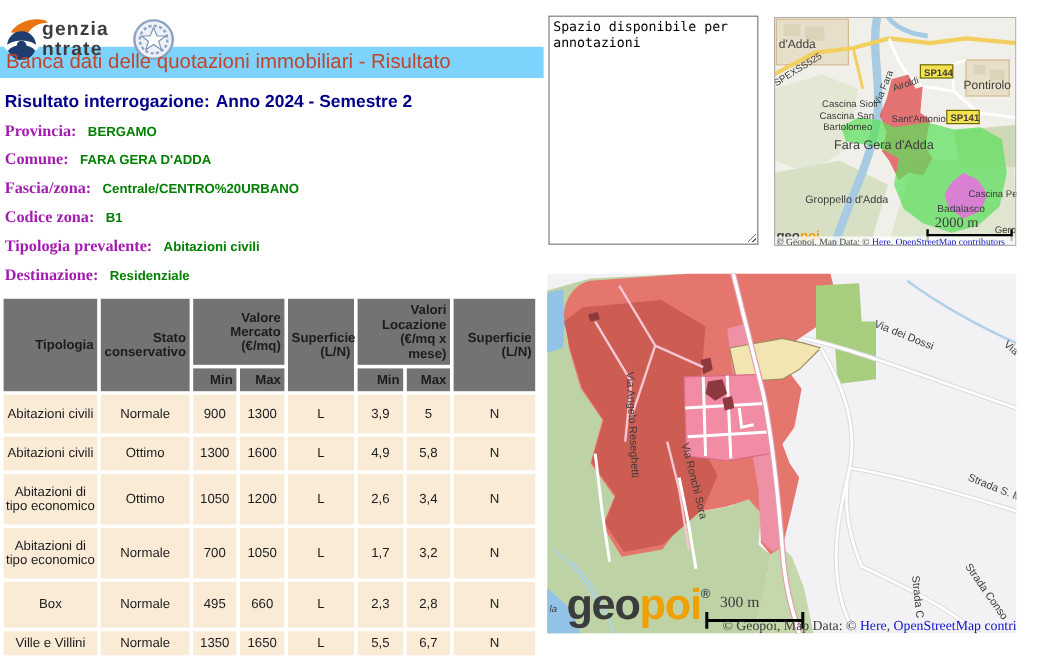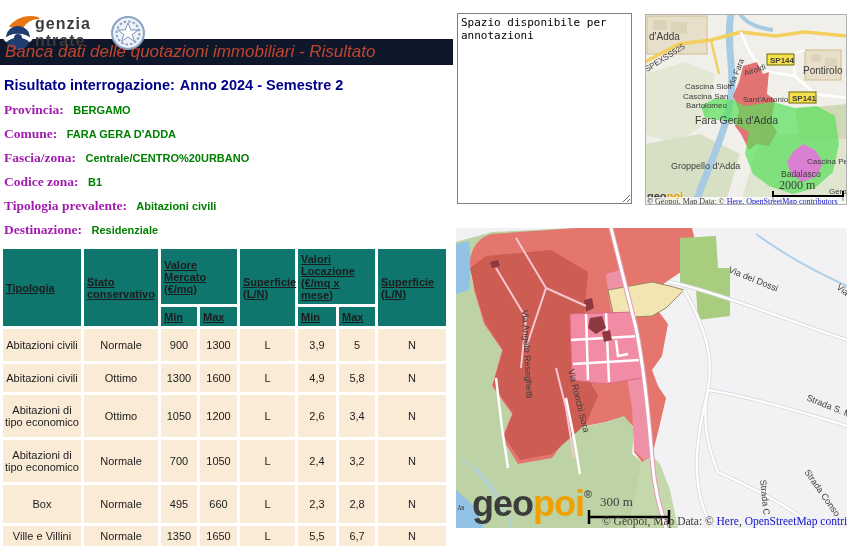--- a/index.html
+++ b/index.html
@@ -1,30 +1,30 @@
 <!DOCTYPE html>
 <html><head>
 <meta charset="utf-8">
 <style>
   html,body{margin:0;padding:0;background:#fff;}
   body{width:865px;height:551px;position:relative;overflow:hidden;
        font-family:"Liberation Sans",sans-serif;}
   .left-col{position:absolute;left:0;top:0;width:453px;}
   .logo-row{display:flex;align-items:flex-start;height:39px;padding:14px 0 0 2px;box-sizing:border-box;}
-  .banner{background:#0f172a;color:#c0452e;font-size:17px;line-height:26px;height:26px;padding-left:5px;font-style:italic;}
+  .banner{background:#7dd3fc;color:#c0452e;font-size:17px;line-height:26px;height:26px;padding-left:5px;}
   .result{padding:12px 0 0 4px;}
   .result-heading{font-size:14.5px;font-weight:bold;color:#00008b;margin-bottom:9px;}
   .result-heading .hv{margin-left:5px;}
   .field{margin-bottom:9px;line-height:14px;white-space:nowrap;}
   .field .lbl{font-family:"Liberation Serif",serif;font-weight:bold;font-size:13.5px;color:#a21caf;}
   .field .val{font-size:11px;font-weight:bold;color:#008000;margin-left:5px;}
   table.quotes{border-collapse:separate;border-spacing:3px;table-layout:fixed;width:449px;
                font-size:11px;margin-top:1px;}
-  table.quotes th{background:#0f766e;font-weight:bold;text-align:left;vertical-align:middle;
-                  padding:2px 3px;color:#1c1c1c;text-decoration:underline;}
+  table.quotes th{background:#737373;font-weight:bold;text-align:right;vertical-align:middle;
+                  padding:2px 3px;color:#1c1c1c;}
   table.quotes td{background:#faebd7;text-align:center;vertical-align:middle;padding:1px;color:#1c1c1c;}
   textarea.annot{position:absolute;left:457px;top:13px;width:175px;height:191px;box-sizing:border-box;
                  font-family:"DejaVu Sans Mono",monospace;font-size:11px;line-height:13px;
                  padding:2px 3px;border:1px solid #7f7f7f;resize:both;color:#000;background:#fff;}
   .map-small{position:absolute;left:645px;top:14px;width:202px;height:159px;}
   .map-big{position:absolute;left:456px;top:228px;width:391px;height:300px;}
   svg{display:block;}
   svg text{font-family:"Liberation Sans",sans-serif;fill:#3c3c3c;}
   .serif{font-family:"Liberation Serif",serif;}
   .lnk{fill:#1414cc;}
@@ -137,21 +137,21 @@
       <td>2,6</td>
       <td>3,4</td>
       <td>N</td>
     </tr>
     <tr style="height:42px">
       <td>Abitazioni di tipo economico</td>
       <td>Normale</td>
       <td>700</td>
       <td>1050</td>
       <td>L</td>
-      <td>2,4</td>
+      <td>1,7</td>
       <td>3,2</td>
       <td>N</td>
     </tr>
     <tr style="height:38px">
       <td>Box</td>
       <td>Normale</td>
       <td>495</td>
       <td>660</td>
       <td>L</td>
       <td>2,3</td>

